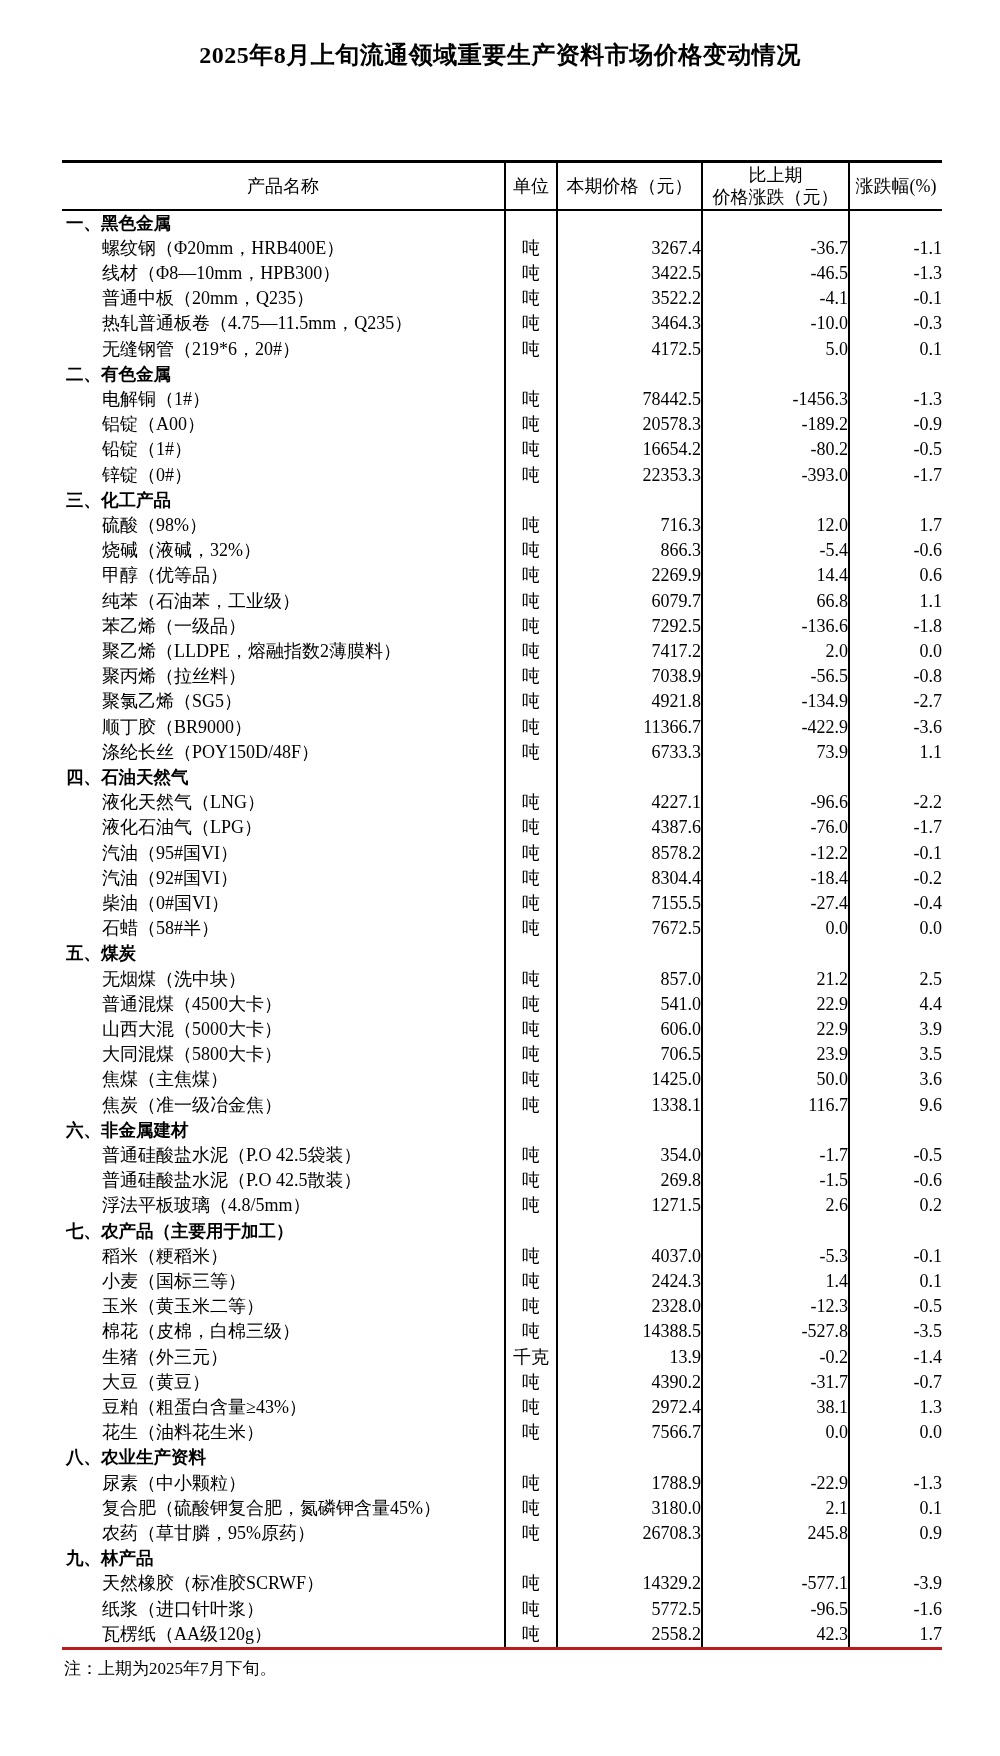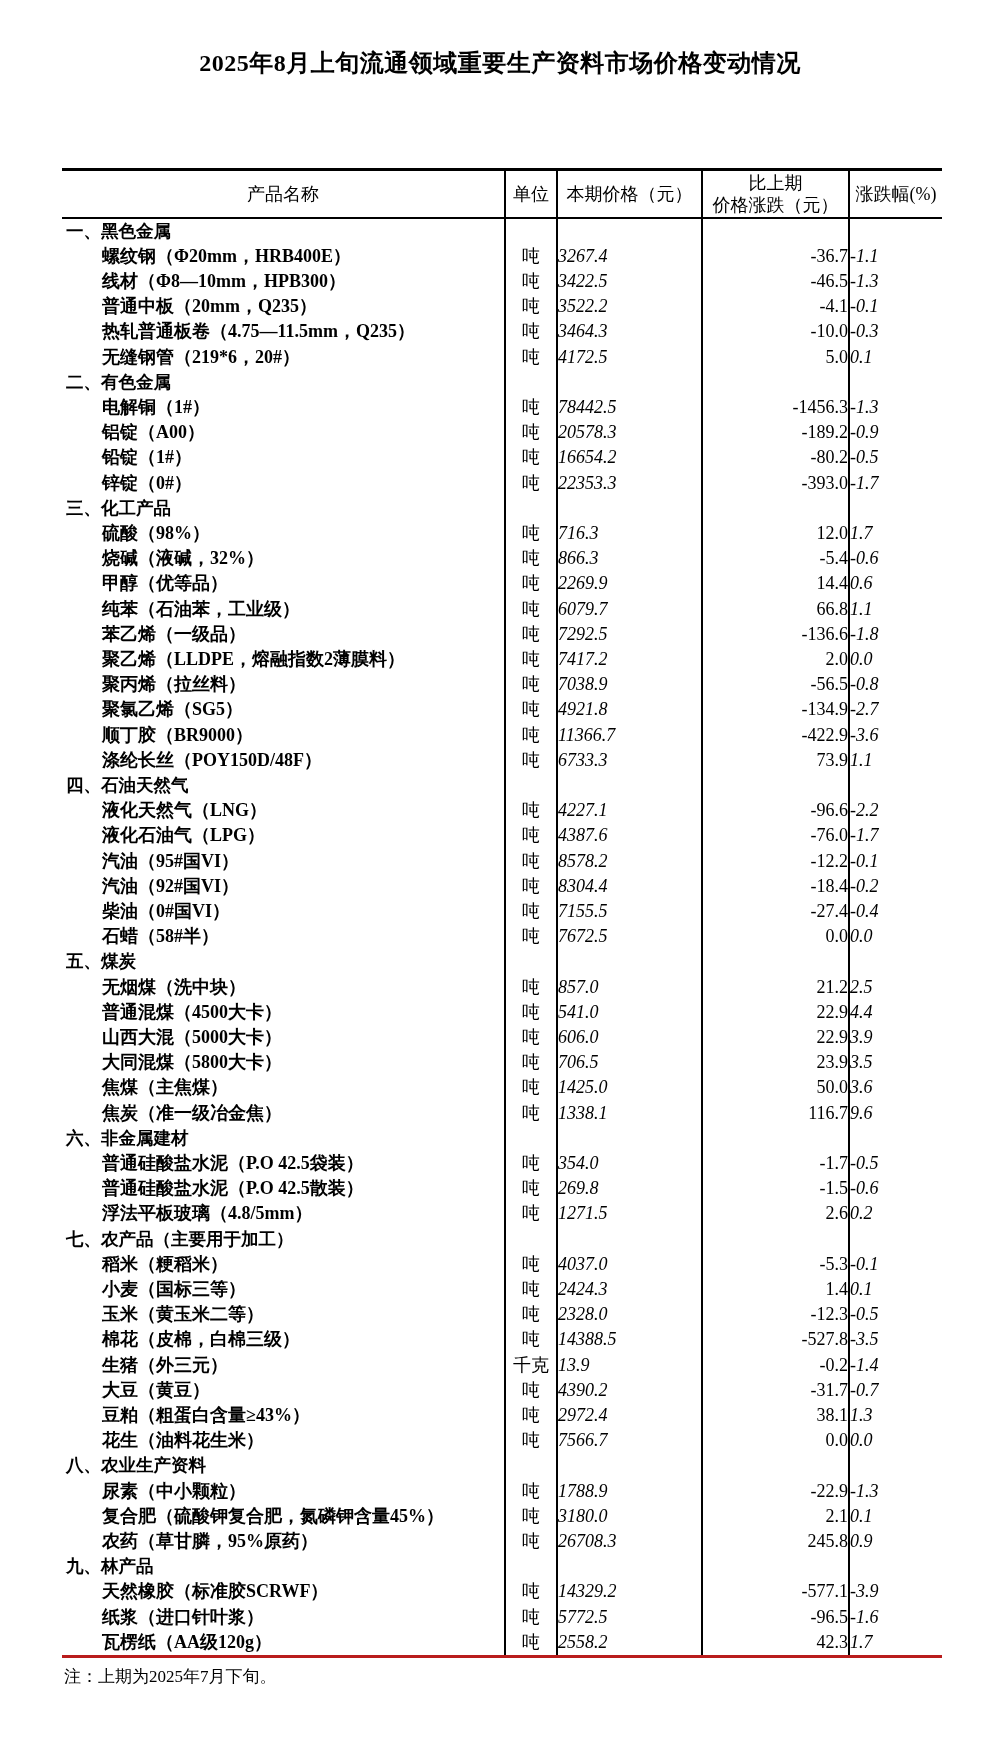--- a/index.html
+++ b/index.html
@@ -10,21 +10,21 @@
     font-family: "Liberation Serif", "DejaVu Serif", serif;
   }
   .page {
     position: relative;
     width: 1000px;
     height: 1756px;
     background: #ffffff;
     overflow: hidden;
   }
   .doc-title {
-    margin: 8px;
+    margin: 0;
     padding-top: 40px;
     text-align: center;
     font-size: 24px;
     line-height: 30px;
     font-weight: bold;
     letter-spacing: 0.5px;
   }
   table.price-table {
     border-collapse: collapse;
     table-layout: fixed;
@@ -50,25 +50,25 @@
     vertical-align: middle;
     line-height: 22px;
     border-bottom: 2px solid #000000;
     font-size: 18px;
   }
   tbody tr { height: 25.2px; }
   tbody td { line-height: 25.2px; vertical-align: middle; }
 
   td.name-cell  { text-align: left; }
   td.name-cell.category { font-weight: bold; padding-left: 4px; font-family: "Liberation Sans","DejaVu Sans",sans-serif; font-size: 17.5px; }
-  td.name-cell.item     { padding-left: 40px; font-weight: bold; }
+  td.name-cell.item     { padding-left: 40px; }
   td.unit-cell  { text-align: center; }
-  td.price-cell { padding-right: 18px; font-style: italic; }
+  td.price-cell { text-align: right; padding-right: 18px; }
   td.change-cell{ text-align: right; padding-right: 18px; }
-  td.pct-cell   { text-align: left; padding-right: 14px; font-style: italic; }
+  td.pct-cell   { text-align: right; padding-right: 14px; }
 
   .footnote {
     margin: 7px 12px 0 64px;
     font-size: 17px;
     line-height: 24px;
   }
 </style>
 </head>
 <body>
 

